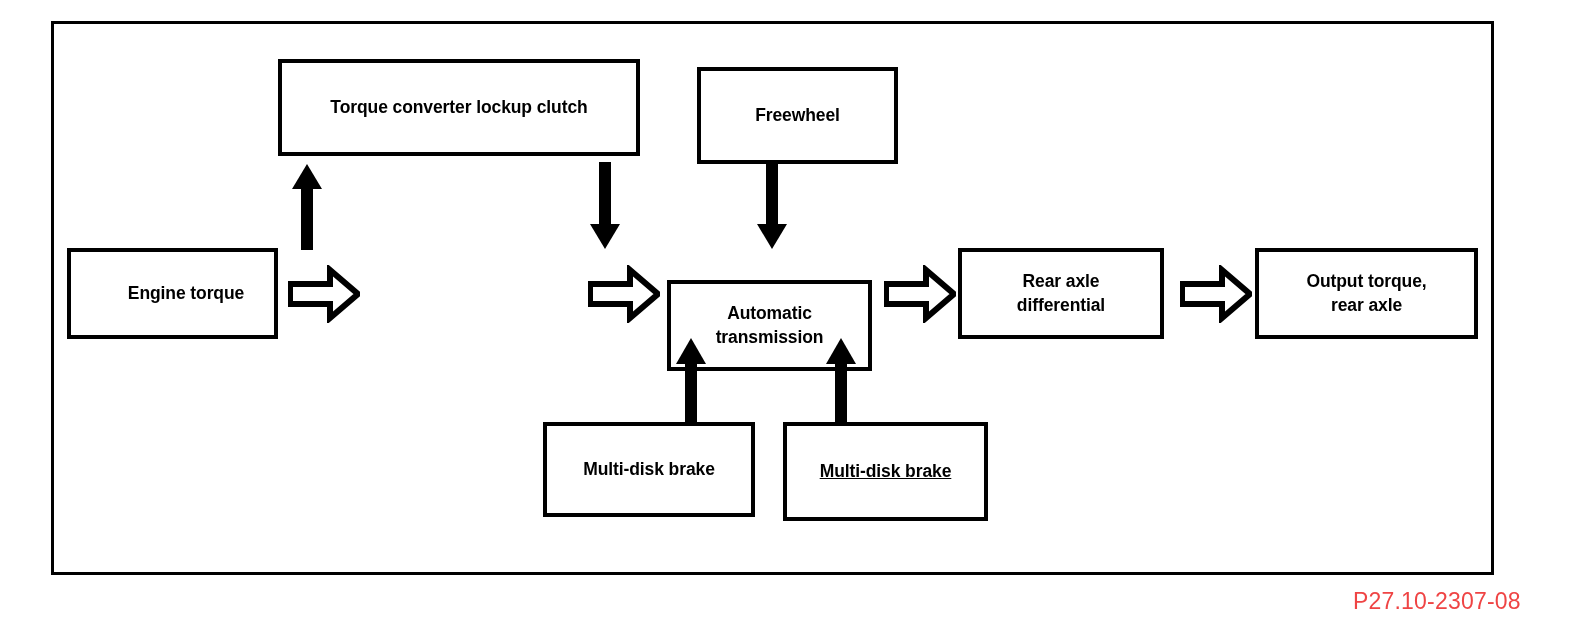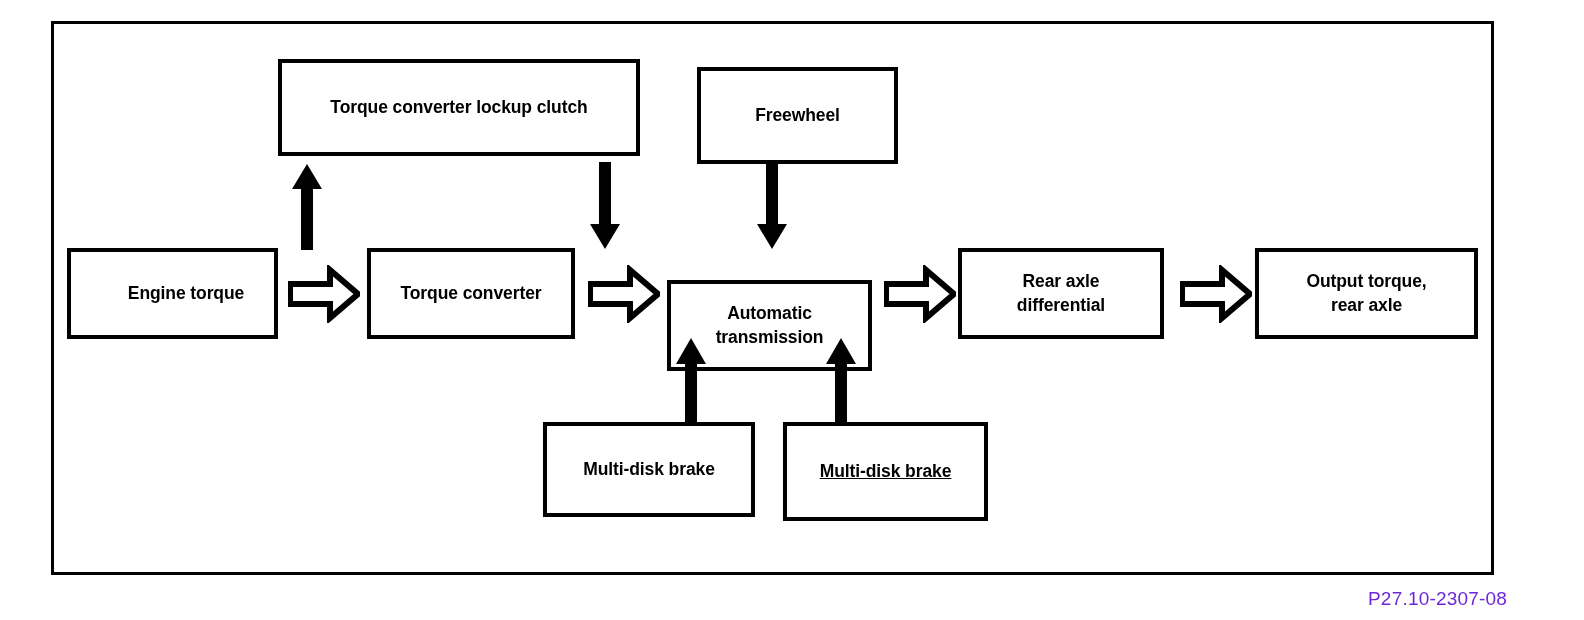--- a/index.html
+++ b/index.html
@@ -61,27 +61,26 @@
   .conn svg { display: block; }
   
   .blockarrow {
     position: absolute;
     overflow: visible;
   }
   .blockarrow svg { display: block; }
   
   .caption {
     position: absolute;
-    color: #6d28d9;
-    font-size: 19px;
+    color: #ef4444;
+    font-size: 23px;
     font-weight: normal;
     font-family: "Liberation Sans", sans-serif;
     letter-spacing: 0.2px;
     white-space: nowrap;
-    margin-left: 15px;
   }
 </style>
 </head>
 <body>
 
 <div id="stage">
 
   <div class="frame"></div>
 
   <div class="node" style="left:278px; top:59px; width:362px; height:97px;">
@@ -89,23 +88,20 @@
   </div>
 
   <div class="node" style="left:667px; top:67px; width:201px; height:97px;margin-left:30px;">
     <span class="label">Freewheel</span>
   </div>
 
   <div class="node" style="left:67px; top:248px; width:211px; height:91px;padding-left:27px;">
     <span class="label">Engine torque</span>
   </div>
 
-  <div class="node" style="left:367px; top:248px; width:208px; height:91px;">
-    <span class="label">Torque converter</span>
-  </div>
 
   <div class="node" style="left:667px; top:248px; width:205px; height:91px;margin-top:32px;">
     <span class="label">Automatic
 transmission</span>
   </div>
 
   <div class="node" style="left:958px; top:248px; width:206px; height:91px;">
     <span class="label">Rear axle
 differential</span>
   </div>

